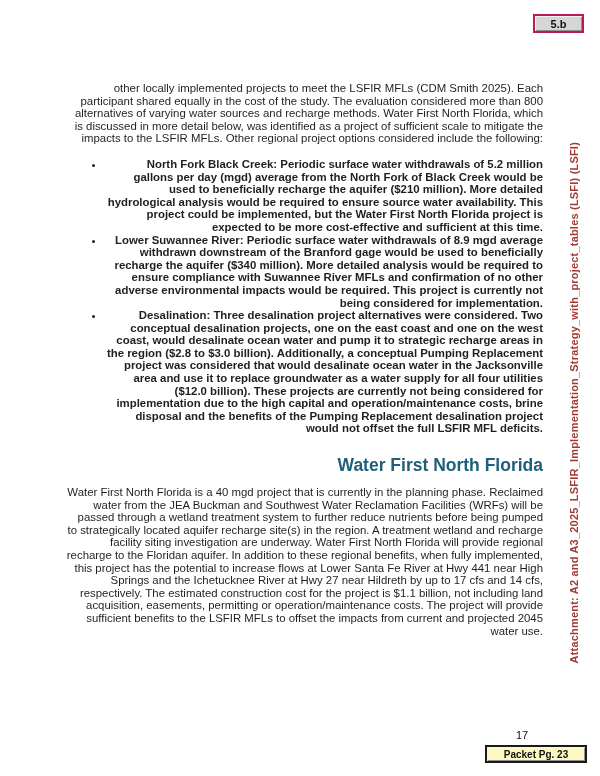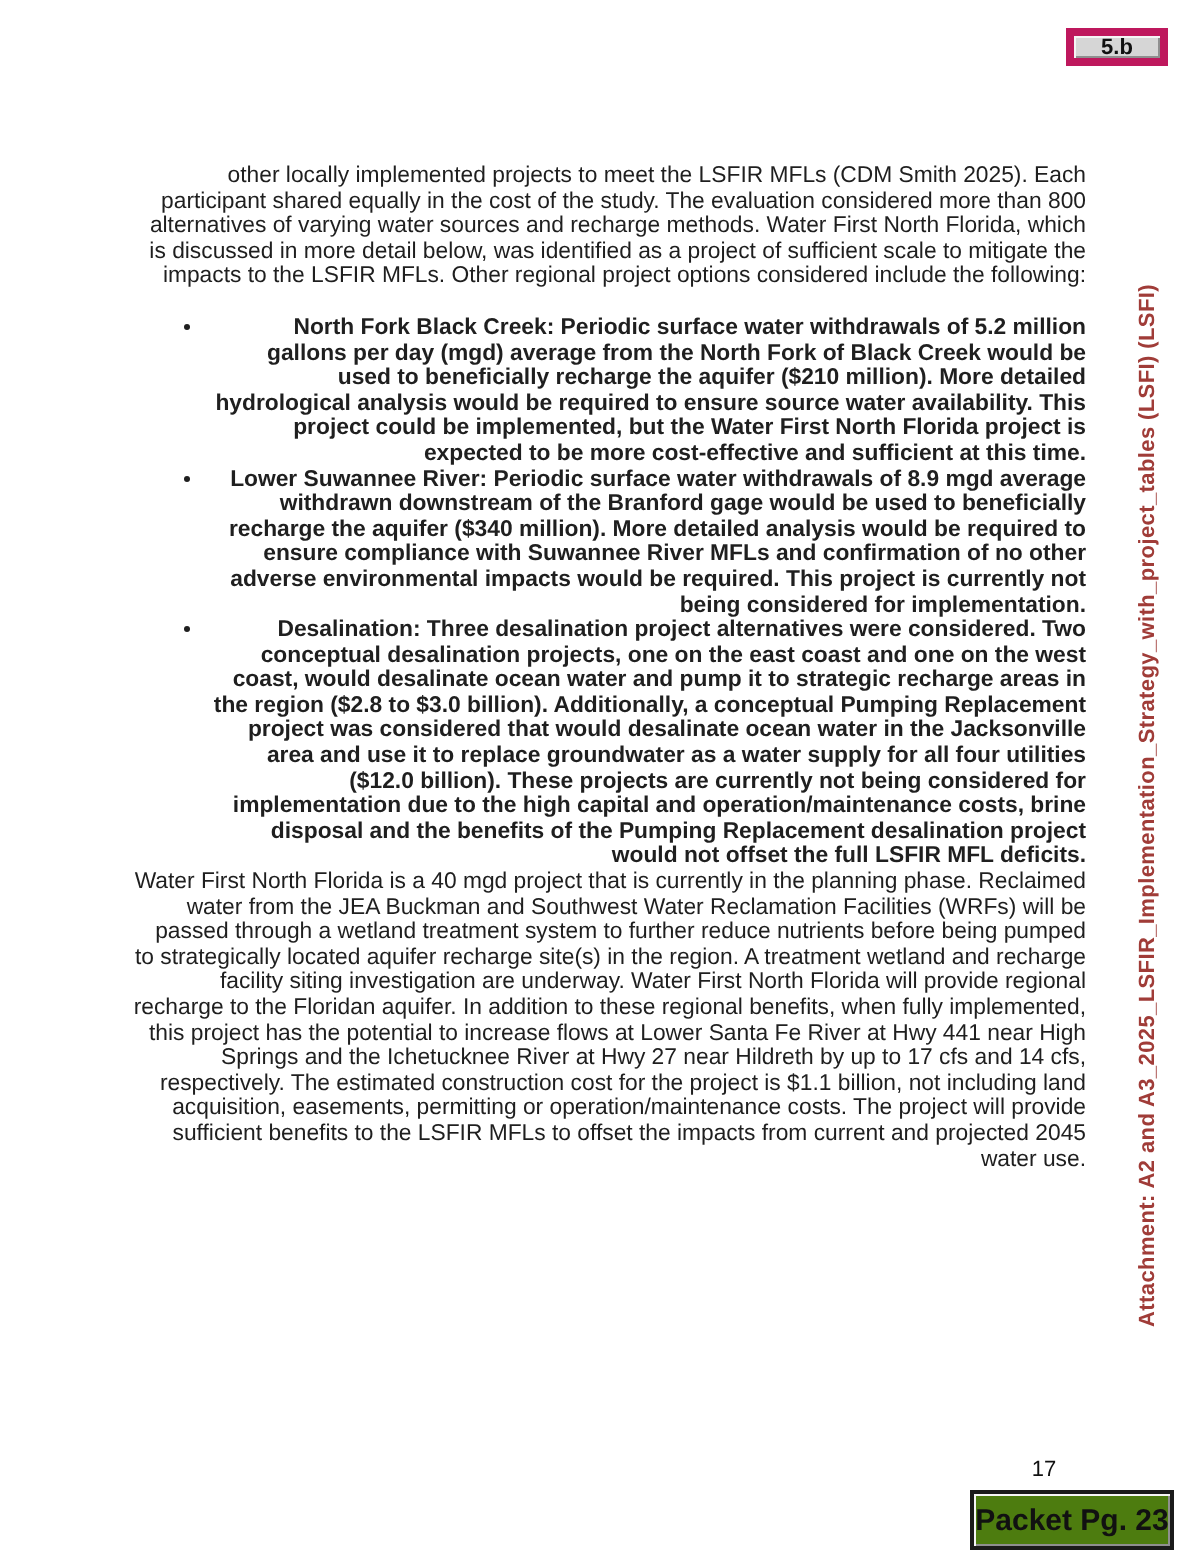--- a/index.html
+++ b/index.html
@@ -11,21 +11,21 @@
     color: #1f1f1f;
     overflow: hidden;
   }
 
   
   .tag-box {
     position: absolute;
     left: 533px; top: 14px;
     width: 51px; height: 19px;
     background: #d6d6d6;
-    border: 4px solid #be185d;
+    border: 2px solid #be185d;
     box-shadow: inset 1px 1px 0 #f5f5f5, inset -1px -1px 0 #8f8f8f;
     display: flex; align-items: center; justify-content: center;
     font-size: 11px; font-weight: bold; color: #111;
   }
 
   
   .doc {
     position: absolute;
     left: 66px; top: 82px;
     width: 477px;
@@ -71,42 +71,43 @@
     position: absolute;
     left: 500px; top: 729px;
     width: 44px;
     text-align: center;
     font-size: 11px;
     color: #111;
   }
   .packet-box {
     position: absolute;
     left: 485px; top: 745px;
-    width: 102px; height: 30px;
-    background: #4d7c0f;
+    width: 102px; height: 18px;
+    background: #fef9c3;
     border: 2px solid #1a1a1a;
     box-shadow: inset 1px 1px 0 #f5f5f5, inset -1px -1px 0 #8f8f8f;
     display: flex; align-items: center; justify-content: center;
-    font-size: 15px; font-weight: bold; color: #111;
+    font-size: 10px; font-weight: bold; color: #111;
   }
 </style>
 </head>
 <body>
 
 <div class="tag-box">
   <span>5.b</span>
 </div>
 
 <div class="doc">
   <p>other locally implemented projects to meet the LSFIR MFLs (CDM Smith 2025). Each participant shared equally in the cost of the study. The evaluation considered more than 800 alternatives of varying water sources and recharge methods. Water First North Florida, which is discussed in more detail below, was identified as a project of sufficient scale to mitigate the impacts to the LSFIR MFLs. Other regional project options considered include the following:</p>
   <ul>
     <li>North Fork Black Creek: Periodic surface water withdrawals of 5.2 million gallons per day (mgd) average from the North Fork of Black Creek would be used to beneficially recharge the aquifer ($210 million). More detailed hydrological analysis would be required to ensure source water availability. This project could be implemented, but the Water First North Florida project is expected to be more cost-effective and sufficient at this time.</li>
     <li>Lower Suwannee River: Periodic surface water withdrawals of 8.9 mgd average withdrawn downstream of the Branford gage would be used to beneficially recharge the aquifer ($340 million). More detailed analysis would be required to ensure compliance with Suwannee River MFLs and confirmation of no other adverse environmental impacts would be required. This project is currently not being considered for implementation.</li>
     <li>Desalination: Three desalination project alternatives were considered. Two conceptual desalination projects, one on the east coast and one on the west coast, would desalinate ocean water and pump it to strategic recharge areas in the region ($2.8 to $3.0 billion). Additionally, a conceptual Pumping Replacement project was considered that would desalinate ocean water in the Jacksonville area and use it to replace groundwater as a water supply for all four utilities ($12.0 billion). These projects are currently not being considered for implementation due to the high capital and operation/maintenance costs, brine disposal and the benefits of the Pumping Replacement desalination project would not offset the full LSFIR MFL deficits.</li>
   </ul>
+  <h1>Water First North Florida</h1>
   <p>Water First North Florida is a 40 mgd project that is currently in the planning phase. Reclaimed water from the JEA Buckman and Southwest Water Reclamation Facilities (WRFs) will be passed through a wetland treatment system to further reduce nutrients before being pumped to strategically located aquifer recharge site(s) in the region. A treatment wetland and recharge facility siting investigation are underway. Water First North Florida will provide regional recharge to the Floridan aquifer. In addition to these regional benefits, when fully implemented, this project has the potential to increase flows at Lower Santa Fe River at Hwy 441 near High Springs and the Ichetucknee River at Hwy 27 near Hildreth by up to 17 cfs and 14 cfs, respectively. The estimated construction cost for the project is $1.1 billion, not including land acquisition, easements, permitting or operation/maintenance costs. The project will provide sufficient benefits to the LSFIR MFLs to offset the impacts from current and projected 2045 water use.</p>
 </div>
 
 <div class="sidebar">
   <span>Attachment: A2 and A3_2025_LSFIR_Implementation_Strategy_with_project_tables (LSFI)  (LSFI)</span>
 </div>
 
 <div class="page-num">17</div>
 
 <div class="packet-box">

